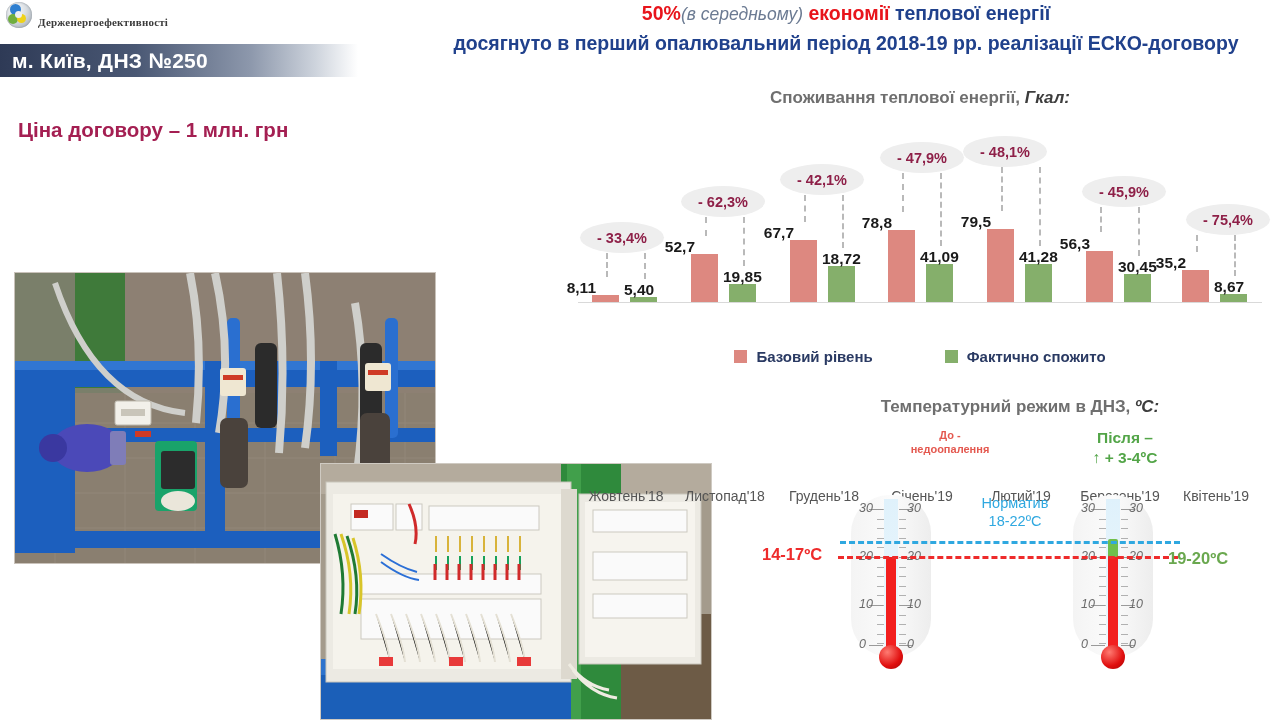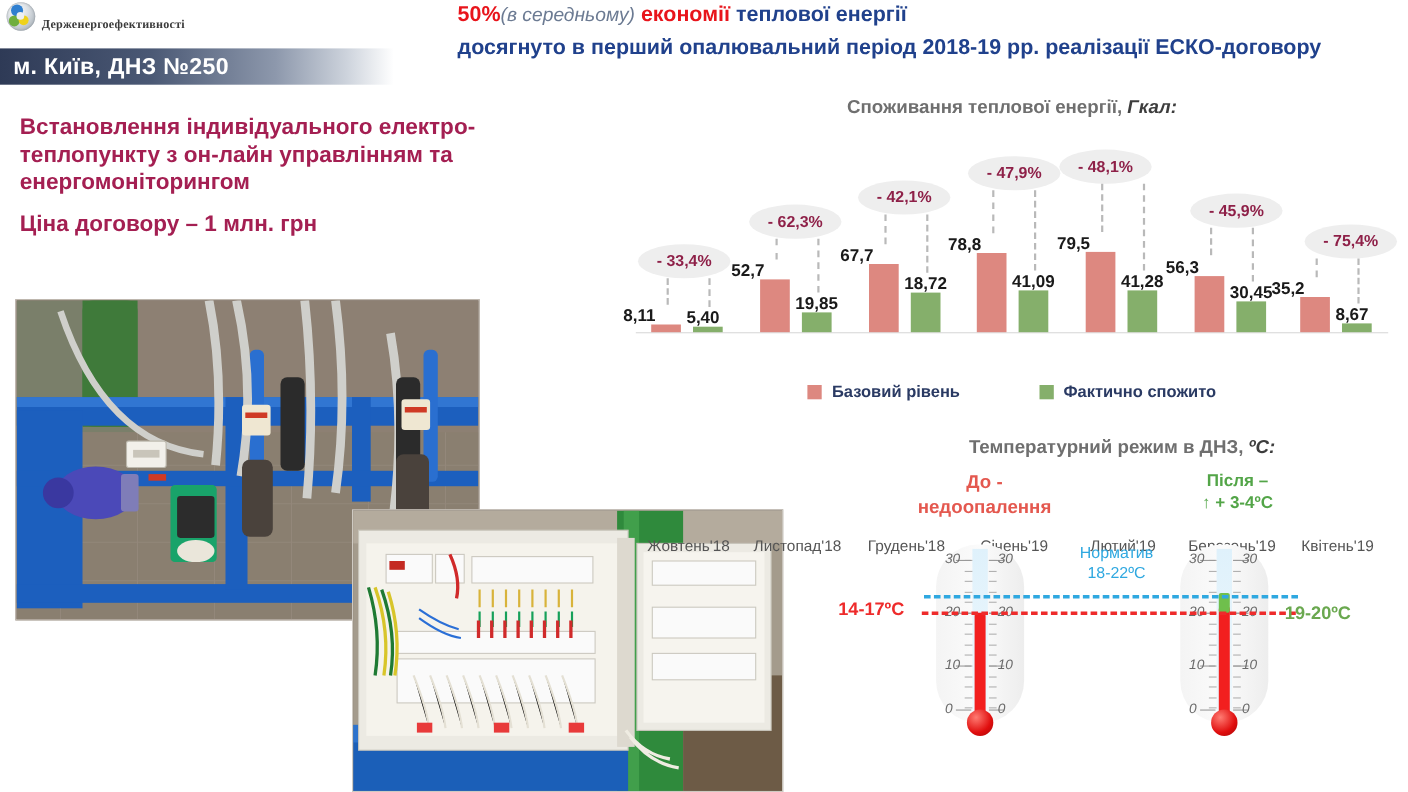--- a/index.html
+++ b/index.html
@@ -17,21 +17,21 @@
       position:relative;box-shadow:inset 0 0 2px #7d858d;}
   #logo-mark .pet{position:absolute;border-radius:50%;}
   #logo-mark .pet.blue{width:11px;height:11px;background:#2f7fd0;left:4px;top:2px;}
   #logo-mark .pet.green{width:10px;height:10px;background:#6fae3e;left:2px;top:12px;}
   #logo-mark .pet.yellow{width:9px;height:9px;background:#efd21a;left:11px;top:12px;}
   #logo-mark .pet.hole{width:7px;height:7px;background:#eef0f2;left:9px;top:9px;}
   #logo-text{font-family:"Liberation Serif","DejaVu Serif",serif;font-weight:bold;
       font-size:11px;letter-spacing:.2px;color:#3b3b3b;}
 
   
-  #headline{right:4px;top:2px;width:860px;text-align:left;line-height:1.22;}
+  #headline{right:4px;top:2px;width:860px;text-align:center;line-height:1.22;}
   #headline .l1{font-size:19.5px;font-weight:bold;white-space:nowrap;}
   #headline .l2{font-size:19.5px;font-weight:bold;color:#20418c;white-space:nowrap;margin-top:6px;}
   .red{color:#e8141b;}
   .navy{color:#20418c;}
   .paren{color:#6b7a92;font-weight:normal;font-style:italic;font-size:17.5px;}
 
   
   #title-bar{left:0;top:44px;width:358px;height:33px;
      background:linear-gradient(to right,#2e3a56 0%,#4a5874 38%,#8d98ac 70%,#cdd3dc 88%,#ffffff 100%);
      display:flex;align-items:center;}
@@ -71,22 +71,22 @@
   
   #legend{left:560px;top:348px;width:720px;display:flex;justify-content:center;gap:72px;}
   #legend .item{display:flex;align-items:center;gap:9px;}
   #legend .sw{width:13px;height:13px;}
   #legend .lb{font-size:15px;font-weight:bold;color:#2a3a63;}
 
   
   #temp-title{left:760px;top:397px;width:520px;text-align:center;
      font-size:17px;color:#6f6f6f;font-weight:bold;}
   #temp-title i{font-style:italic;color:#3d3d3d;}
-  #before-lbl{left:800px;top:428px;width:190px;text-align:center;
-     color:#e4584f;font-size:17px;font-weight:bold;line-height:1.28;}
+  #before-lbl{left:855px;top:428px;width:190px;text-align:center;
+     color:#e4584f;font-size:11px;font-weight:bold;line-height:1.28;}
   #after-lbl{left:1030px;top:428px;width:190px;text-align:center;
      color:#53a548;font-size:15.5px;font-weight:bold;line-height:1.28;}
 
   .thermo{position:absolute;width:80px;height:180px;}
   .thermo .body{position:absolute;left:0;top:0;width:80px;height:162px;
      background:linear-gradient(to right,#f4f4f4,#fbfbfb,#ededed);
      border-radius:38px 38px 38px 38px;}
   .thermo .tube-bg{position:absolute;left:33px;top:4px;width:14px;height:150px;
      background:linear-gradient(to bottom,#dff1fb,#eef8fd);}
   .thermo .merc{position:absolute;left:35px;width:10px;background:#f21f1f;border-radius:3px;}
@@ -123,21 +123,20 @@
     <span class="navy">теплової енергії</span>
   </div>
   <div class="l2">досягнуто в перший опалювальний період 2018-19 рр. реалізації ЕСКО-договору</div>
 </div>
 
 <div class="abs" id="title-bar">
   <span class="t">м. Київ, ДНЗ №250</span>
 </div>
 
 <div class="abs" id="left-text">
-  <div class="bold-line">Встановлення індивідуального електро-теплопункту з он-лайн управлінням та енергомоніторингом</div>
   <div class="line">Ціна договору – 1 млн. грн</div>
 </div>
 
 <div class="abs" id="photo1">
   <svg width="420" height="290" viewBox="0 0 420 290">
     <rect width="420" height="290" fill="#8d8073"></rect>
     <rect x="0" y="0" width="110" height="120" fill="#7a7f6a"></rect>
     <rect x="60" y="0" width="50" height="115" fill="#3f7a3a"></rect>
     <rect x="60" y="0" width="50" height="115" rx="10" fill="#3f7a3a"></rect>
     <rect x="0" y="120" width="420" height="170" fill="#8a7f70"></rect>

